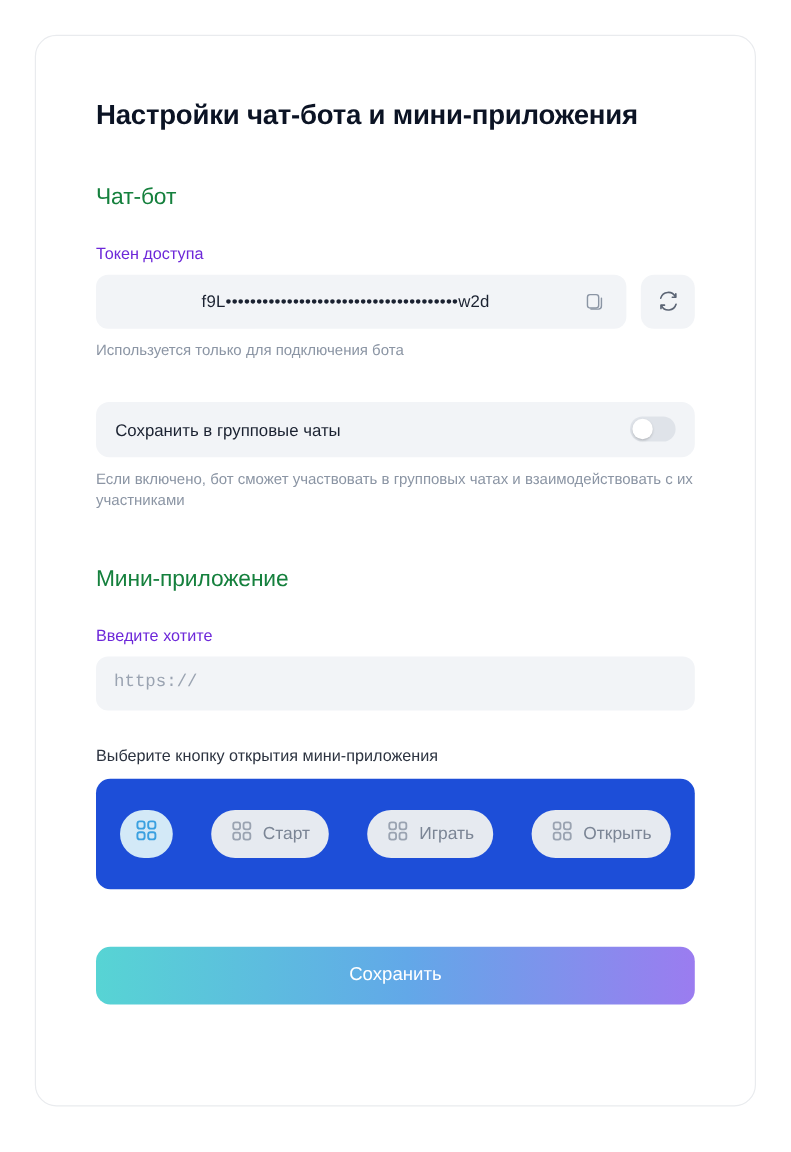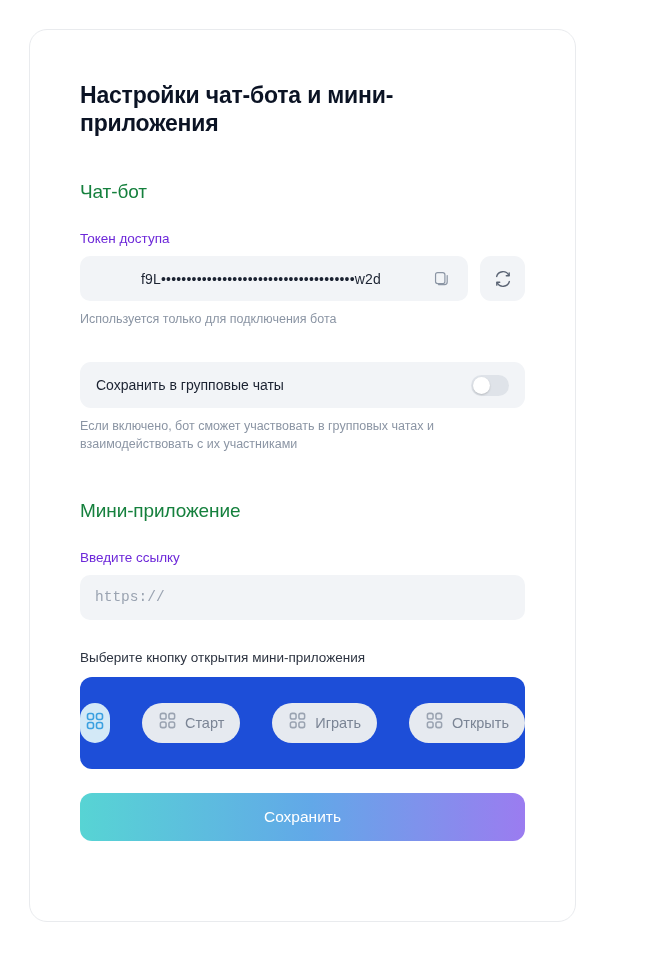--- a/index.html
+++ b/index.html
@@ -16,21 +16,21 @@
     height: 960px;
     position: relative;
     background: #ffffff;
     box-sizing: border-box;
     overflow: hidden;
   }
   .card {
     position: absolute;
     left: 29px;
     top: 29px;
-    width: 547px;
+    width: 601px;
     height: 893px;
     background: #ffffff;
     border: 1px solid #e9ebee;
     border-radius: 18px;
     box-sizing: border-box;
   }
   .inner {
     padding: 52px 50px 0 50px;
   }
   .page-title {
@@ -183,21 +183,21 @@
     color: #7b8595;
   }
   .opt.icon-only {
     width: 44px;
     height: 40px;
     padding: 0;
     justify-content: center;
     background: #d3e9f7;
   }
   .save-btn {
-    margin-top: 24px;
+    margin-top: 48px;
     height: 48px;
     border-radius: 12px;
     background: linear-gradient(90deg, #57d4d4 0%, #62a8e8 52%, #9b7cf0 100%);
     color: #ffffff;
     font-size: 15.5px;
     display: flex;
     align-items: center;
     justify-content: center;
     cursor: pointer;
     border: none;
@@ -247,21 +247,21 @@
           <span class="knob"></span>
         </span>
       </div>
 
       <p class="hint">Если включено, бот сможет участвовать в групповых чатах и взаимодействовать с их участниками</p>
 
       <div class="gap-big"></div>
 
       <h2 class="section-title">Мини-приложение</h2>
 
-      <div class="field-label">Введите ссылку</div>
+      <div class="field-label">Введите хотите</div>
 
       <input class="url-input" type="text" placeholder="https://" style="">
 
 
       <div class="choose-label">Выберите кнопку открытия мини-приложения</div>
 
       <div class="buttons-panel">
 
         <div class="opt icon-only">
           <span>

